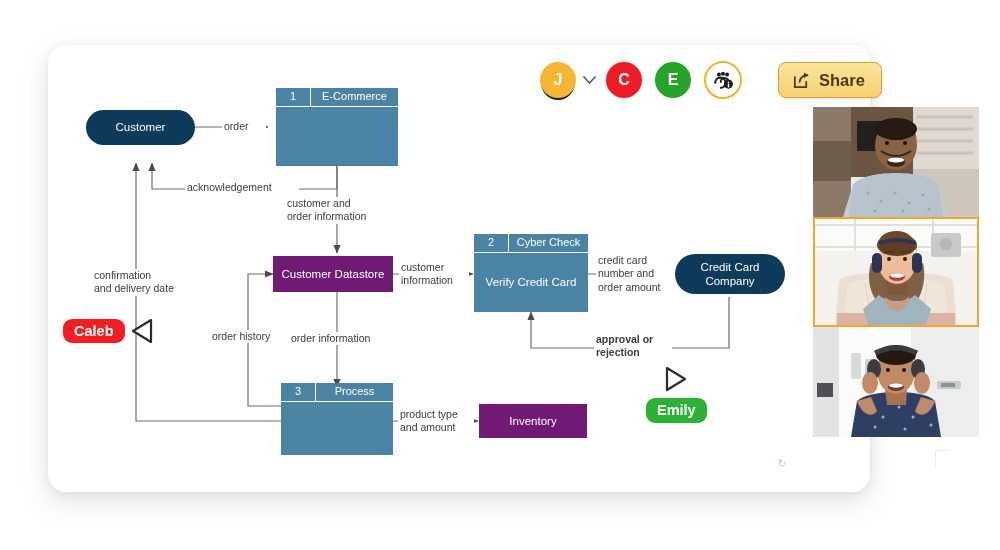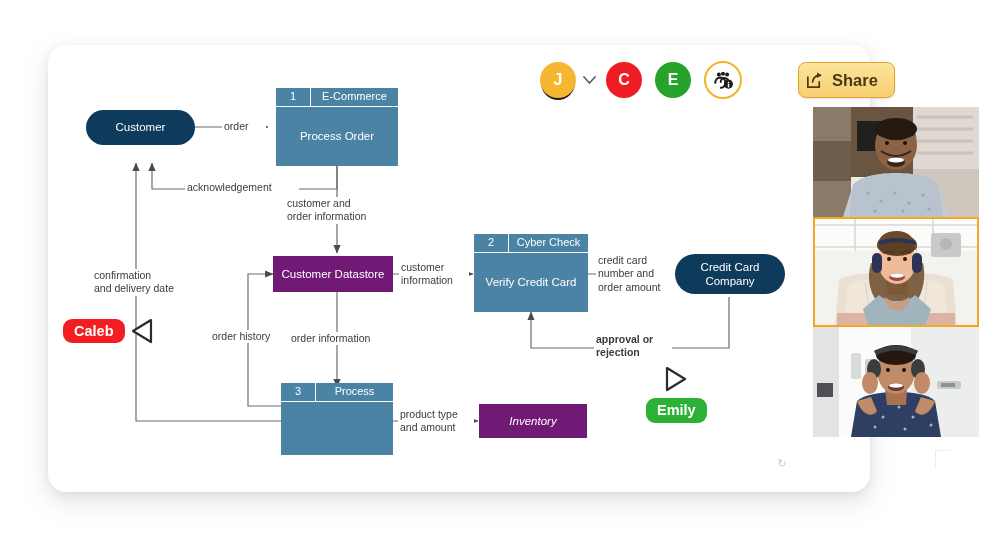--- a/index.html
+++ b/index.html
@@ -70,23 +70,23 @@
     height: 34px;
     border-radius: 50%;
     border: 2.5px solid #f5b227;
     background: #ffffff;
     display: flex;
     align-items: center;
     justify-content: center;
     margin-left: 13px;
   }
   #share-button {
-    margin-left: 56px;
+    margin-left: 36px;
     height: 34px;
-    padding: 0 16px 0 6px;
+    padding: 0 16px 0 13px;
     border-radius: 8px;
     border: 1.5px solid #e0a32a;
     background: linear-gradient(180deg, #fde49c 0%, #f8cf72 100%);
     color: #4a3a12;
     font-size: 16.5px;
     font-weight: bold;
     display: flex;
     align-items: center;
     gap: 8px;
     box-shadow: 0 1px 2px rgba(0,0,0,0.10);
@@ -249,21 +249,20 @@
 
 <div class="node ext-entity" style="left:86px;top:110px;width:109px;height:35px;">
   <span>Customer</span>
 </div>
 
 <div class="node process" style="left:276px;top:88px;width:122px;height:78px;">
   <div class="hdr">
     <div class="num">1</div>
     <div class="sys">E-Commerce</div>
   </div>
-  <div class="body">Process Order</div>
 </div>
 
 <div class="node datastore" style="left:273px;top:256px;width:120px;height:36px;">
   <span>Customer Datastore</span>
 </div>
 
 <div class="node process" style="left:474px;top:234px;width:114px;height:78px;">
   <div class="hdr">
     <div class="num">2</div>
     <div class="sys">Cyber Check</div>
@@ -276,21 +275,21 @@
 Company</span>
 </div>
 
 <div class="node process" style="left:281px;top:383px;width:112px;height:72px;">
   <div class="hdr">
     <div class="num">3</div>
     <div class="sys">Process</div>
   </div>
 </div>
 
-<div class="node datastore" style="left:479px;top:404px;width:108px;height:34px;font-style:italic;">
+<div class="node datastore" style="left:479px;top:404px;width:108px;height:34px;">
   <span>Inventory</span>
 </div>
 
 <div class="flow-label" style="left:222px;top:120px;width:40px;">order</div>
 <div class="flow-label" style="left:185px;top:181px;width:110px;">acknowledgement</div>
 <div class="flow-label" style="left:285px;top:197px;width:104px;">customer and
 order information</div>
 <div class="flow-label" style="left:92px;top:269px;width:96px;">confirmation
 and delivery date</div>
 <div class="flow-label" style="left:399px;top:261px;width:66px;">customer

